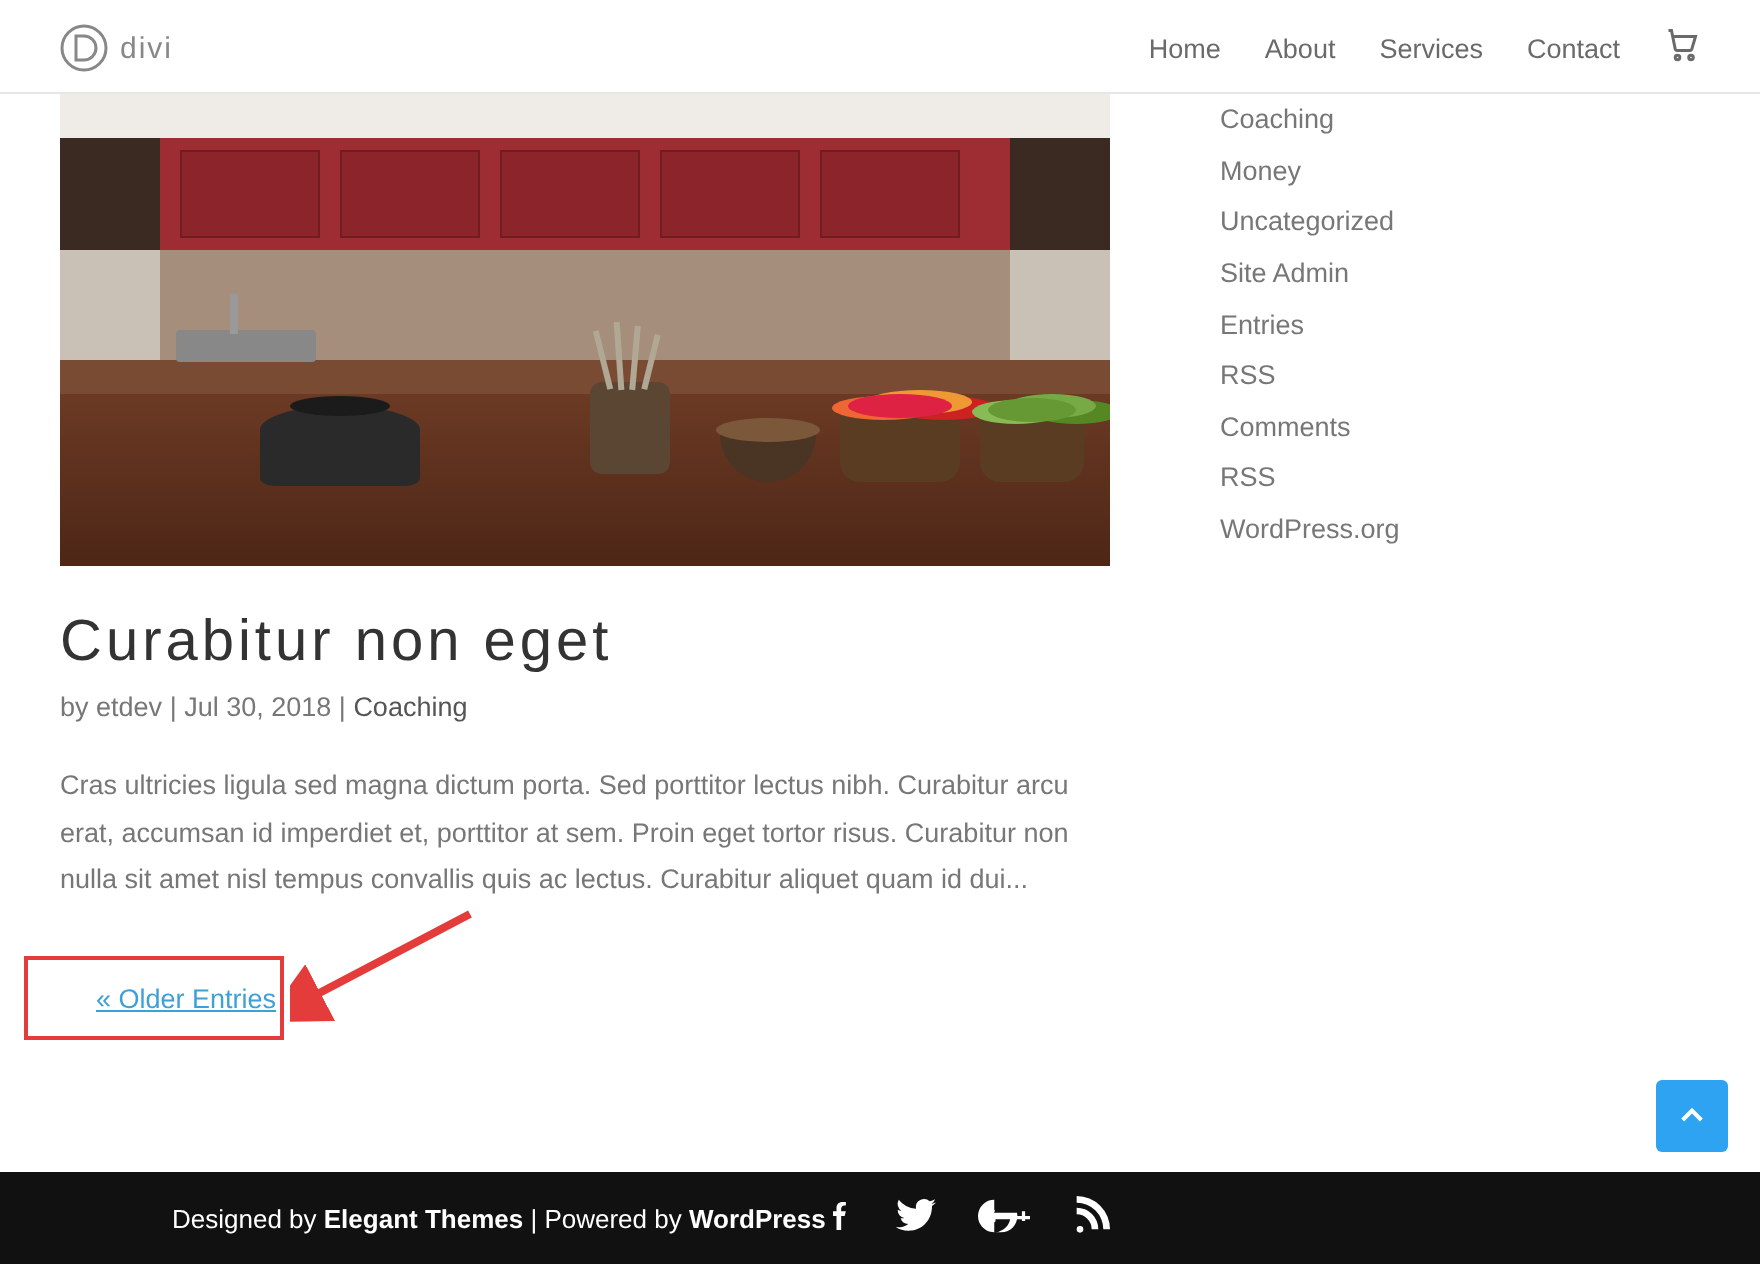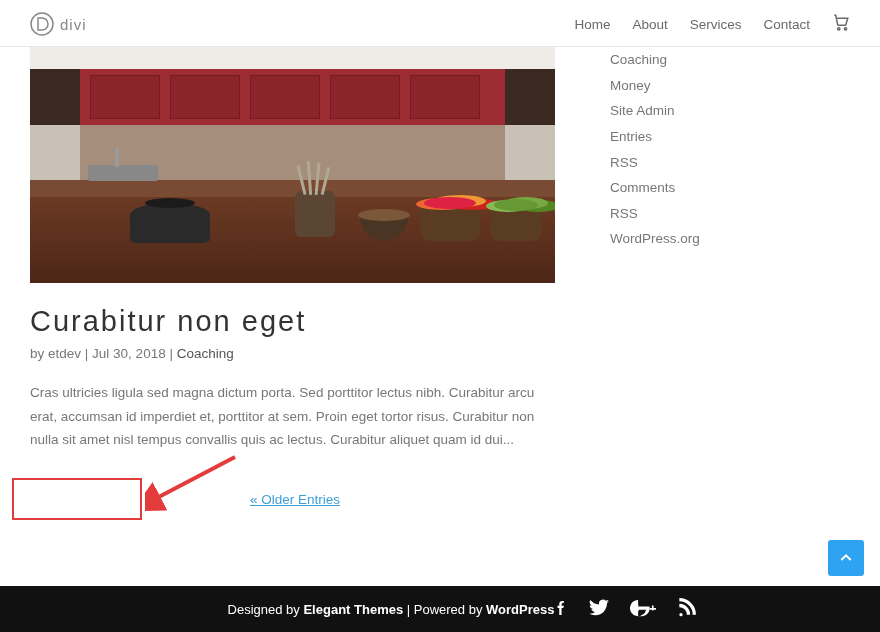--- a/index.html
+++ b/index.html
@@ -97,21 +97,21 @@
   }
   .post-meta a { color: #777; text-decoration: none; }
   .post-meta .cat { color: #555; }
   .post-excerpt {
     color: #777;
     font-size: 13.5px;
     line-height: 1.75;
     margin-top: 20px;
   }
   
-  .older-wrap { margin-top: 30px; position:relative;text-align:center; }
+  .older-wrap { margin-top: 30px; position:relative; }
   .older-box {
     display:inline-block;
     color:#3fa0d8;
     font-size:13.5px;
     padding: 10px 18px;
   }
   .highlight-rect {
     position:absolute;
     top:-4px; left:-18px;
     width: 130px; height: 42px;
@@ -137,21 +137,21 @@
   .abbr { text-decoration: underline dotted; }
   
   .footer {
     position:absolute;
     left:0; right:0; bottom:0;
     height: 46px;
     background:#111;
     color:#fff;
     display:flex;
     align-items:center;
-    justify-content:center;
+    justify-content:flex-start;
     padding: 0 42px 0 86px;
     font-size: 13px;
   }
   .footer b { font-weight:700; }
   .socials { display:flex; gap:20px; align-items:center; color:#fff; }
   .socials svg { fill:#fff; }
   
   .scroll-top {
     position:absolute;
     right:16px; bottom:56px;
@@ -242,20 +242,21 @@
           </defs>
         <line x1="90" y1="5" x2="8" y2="48" stroke="#e43b3b" stroke-width="4" marker-end="url(#ah)"></line>
       </svg>
     </div>
   </div>
 
   <div class="sidebar-col">
     <div class="side-list">
       <a href="#">Coaching</a>
       <a href="#">Money</a>
+      <a href="#">Uncategorized</a>
     </div>
 
     <div class="side-list">
       <a href="#">Site Admin</a>
       <a href="#">
           <span>Entries </span>
           <span class="abbr">RSS</span>
         </a>
       <a href="#">
           <span>Comments </span>

